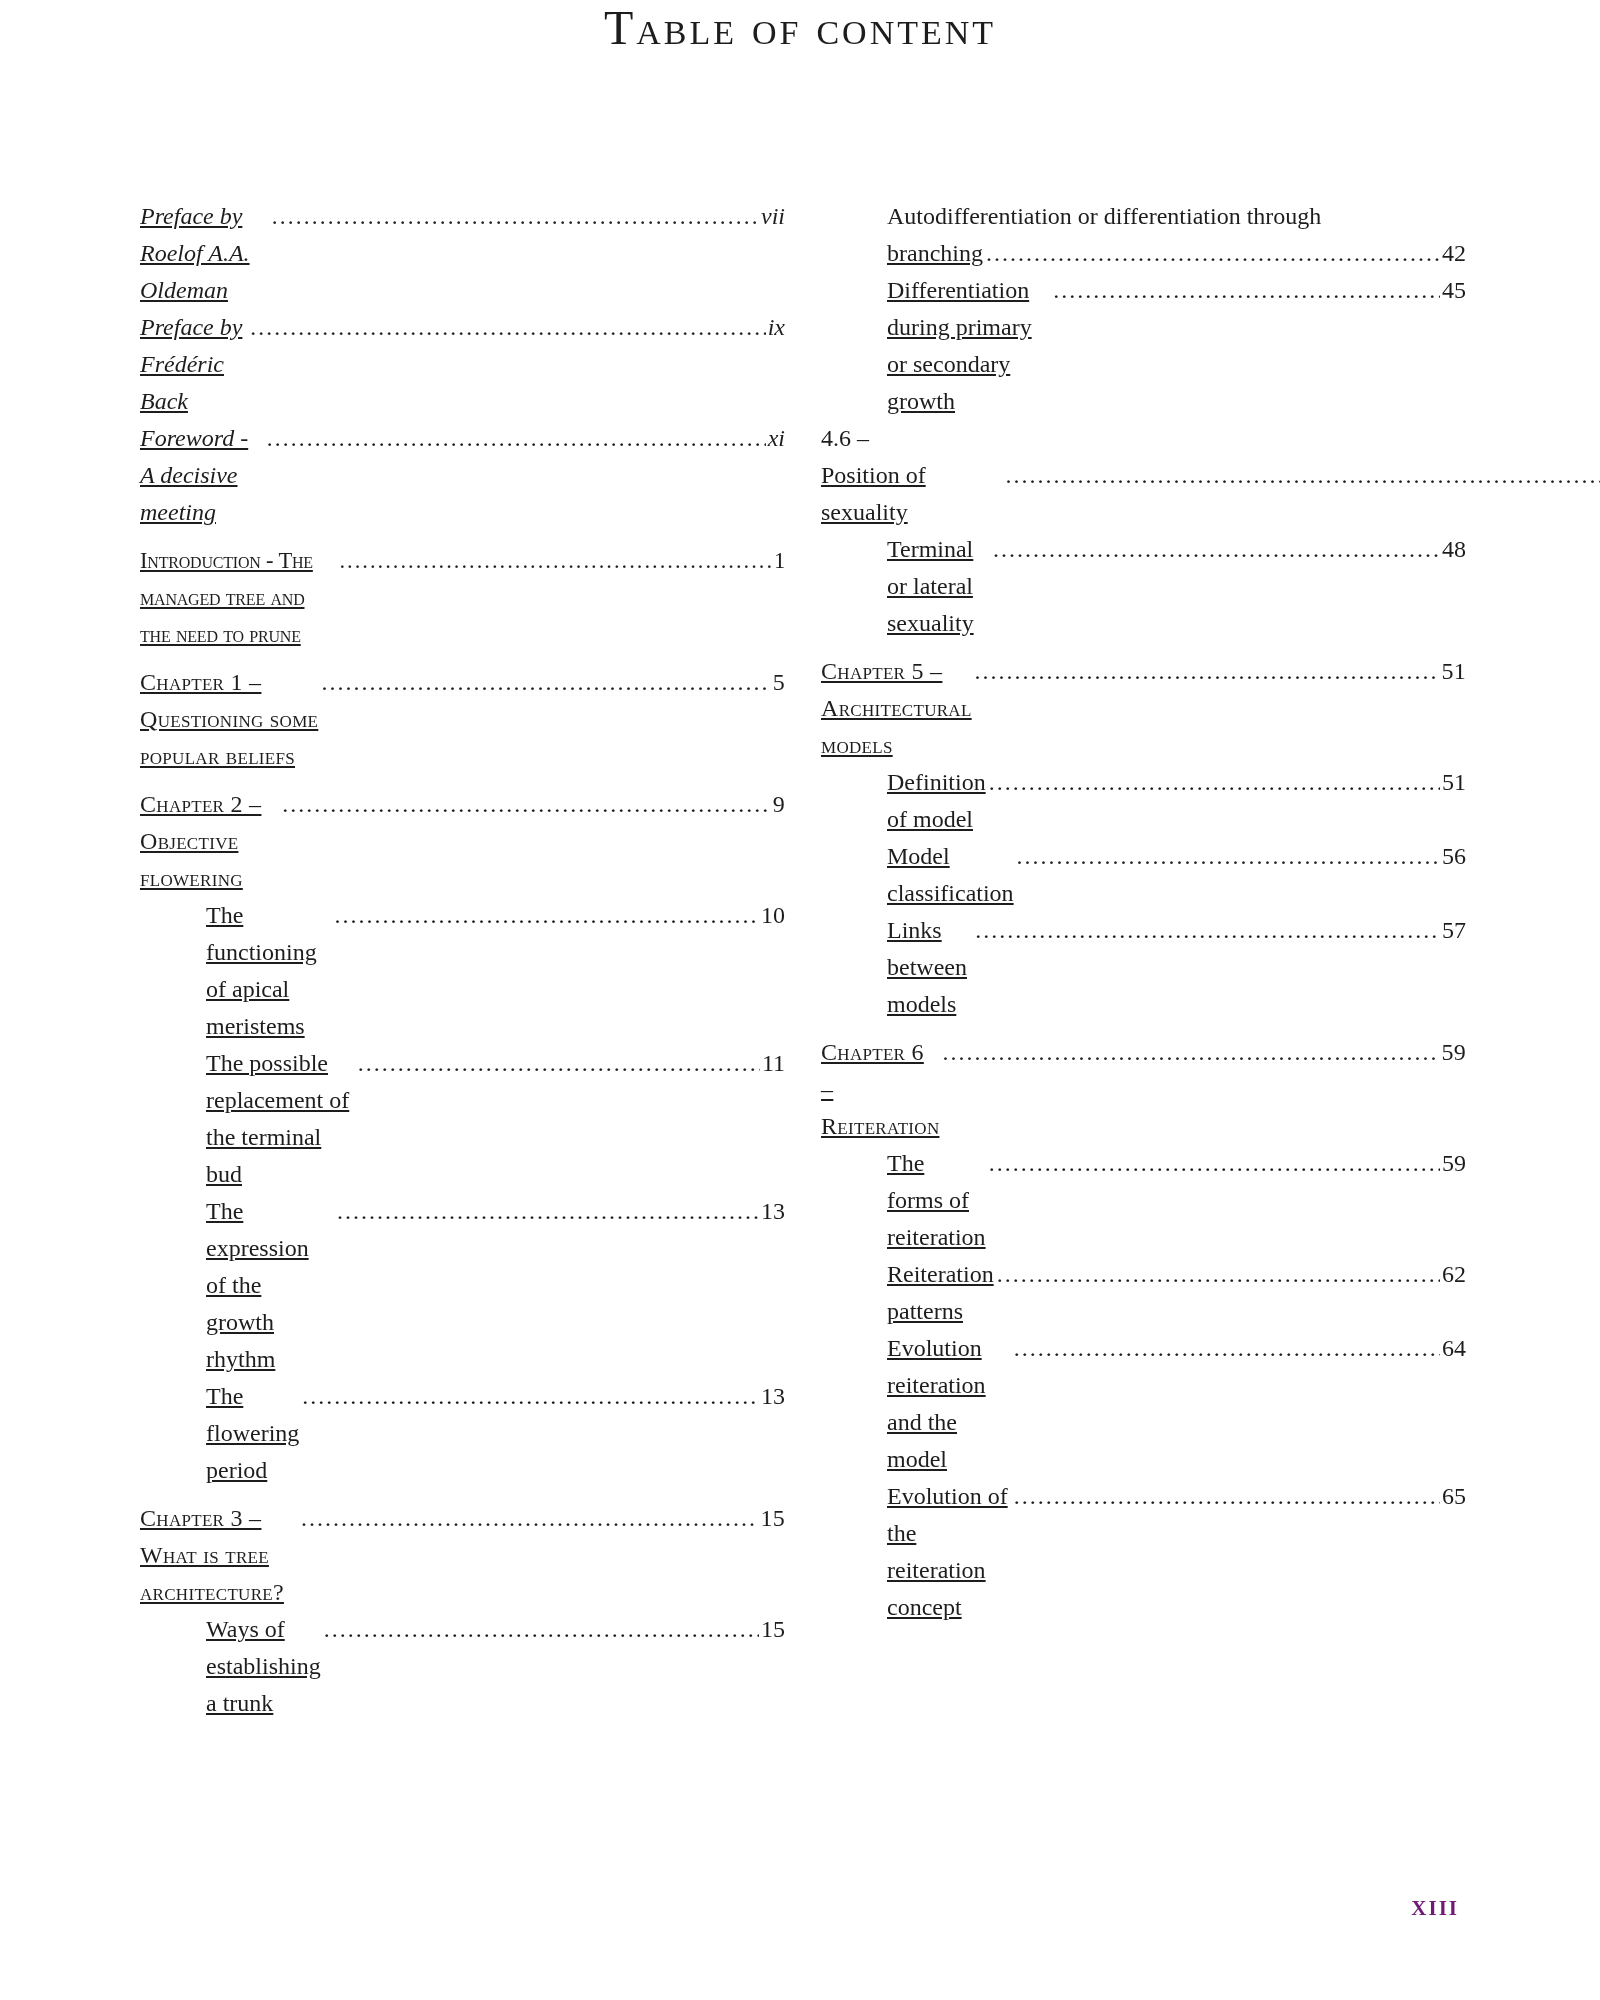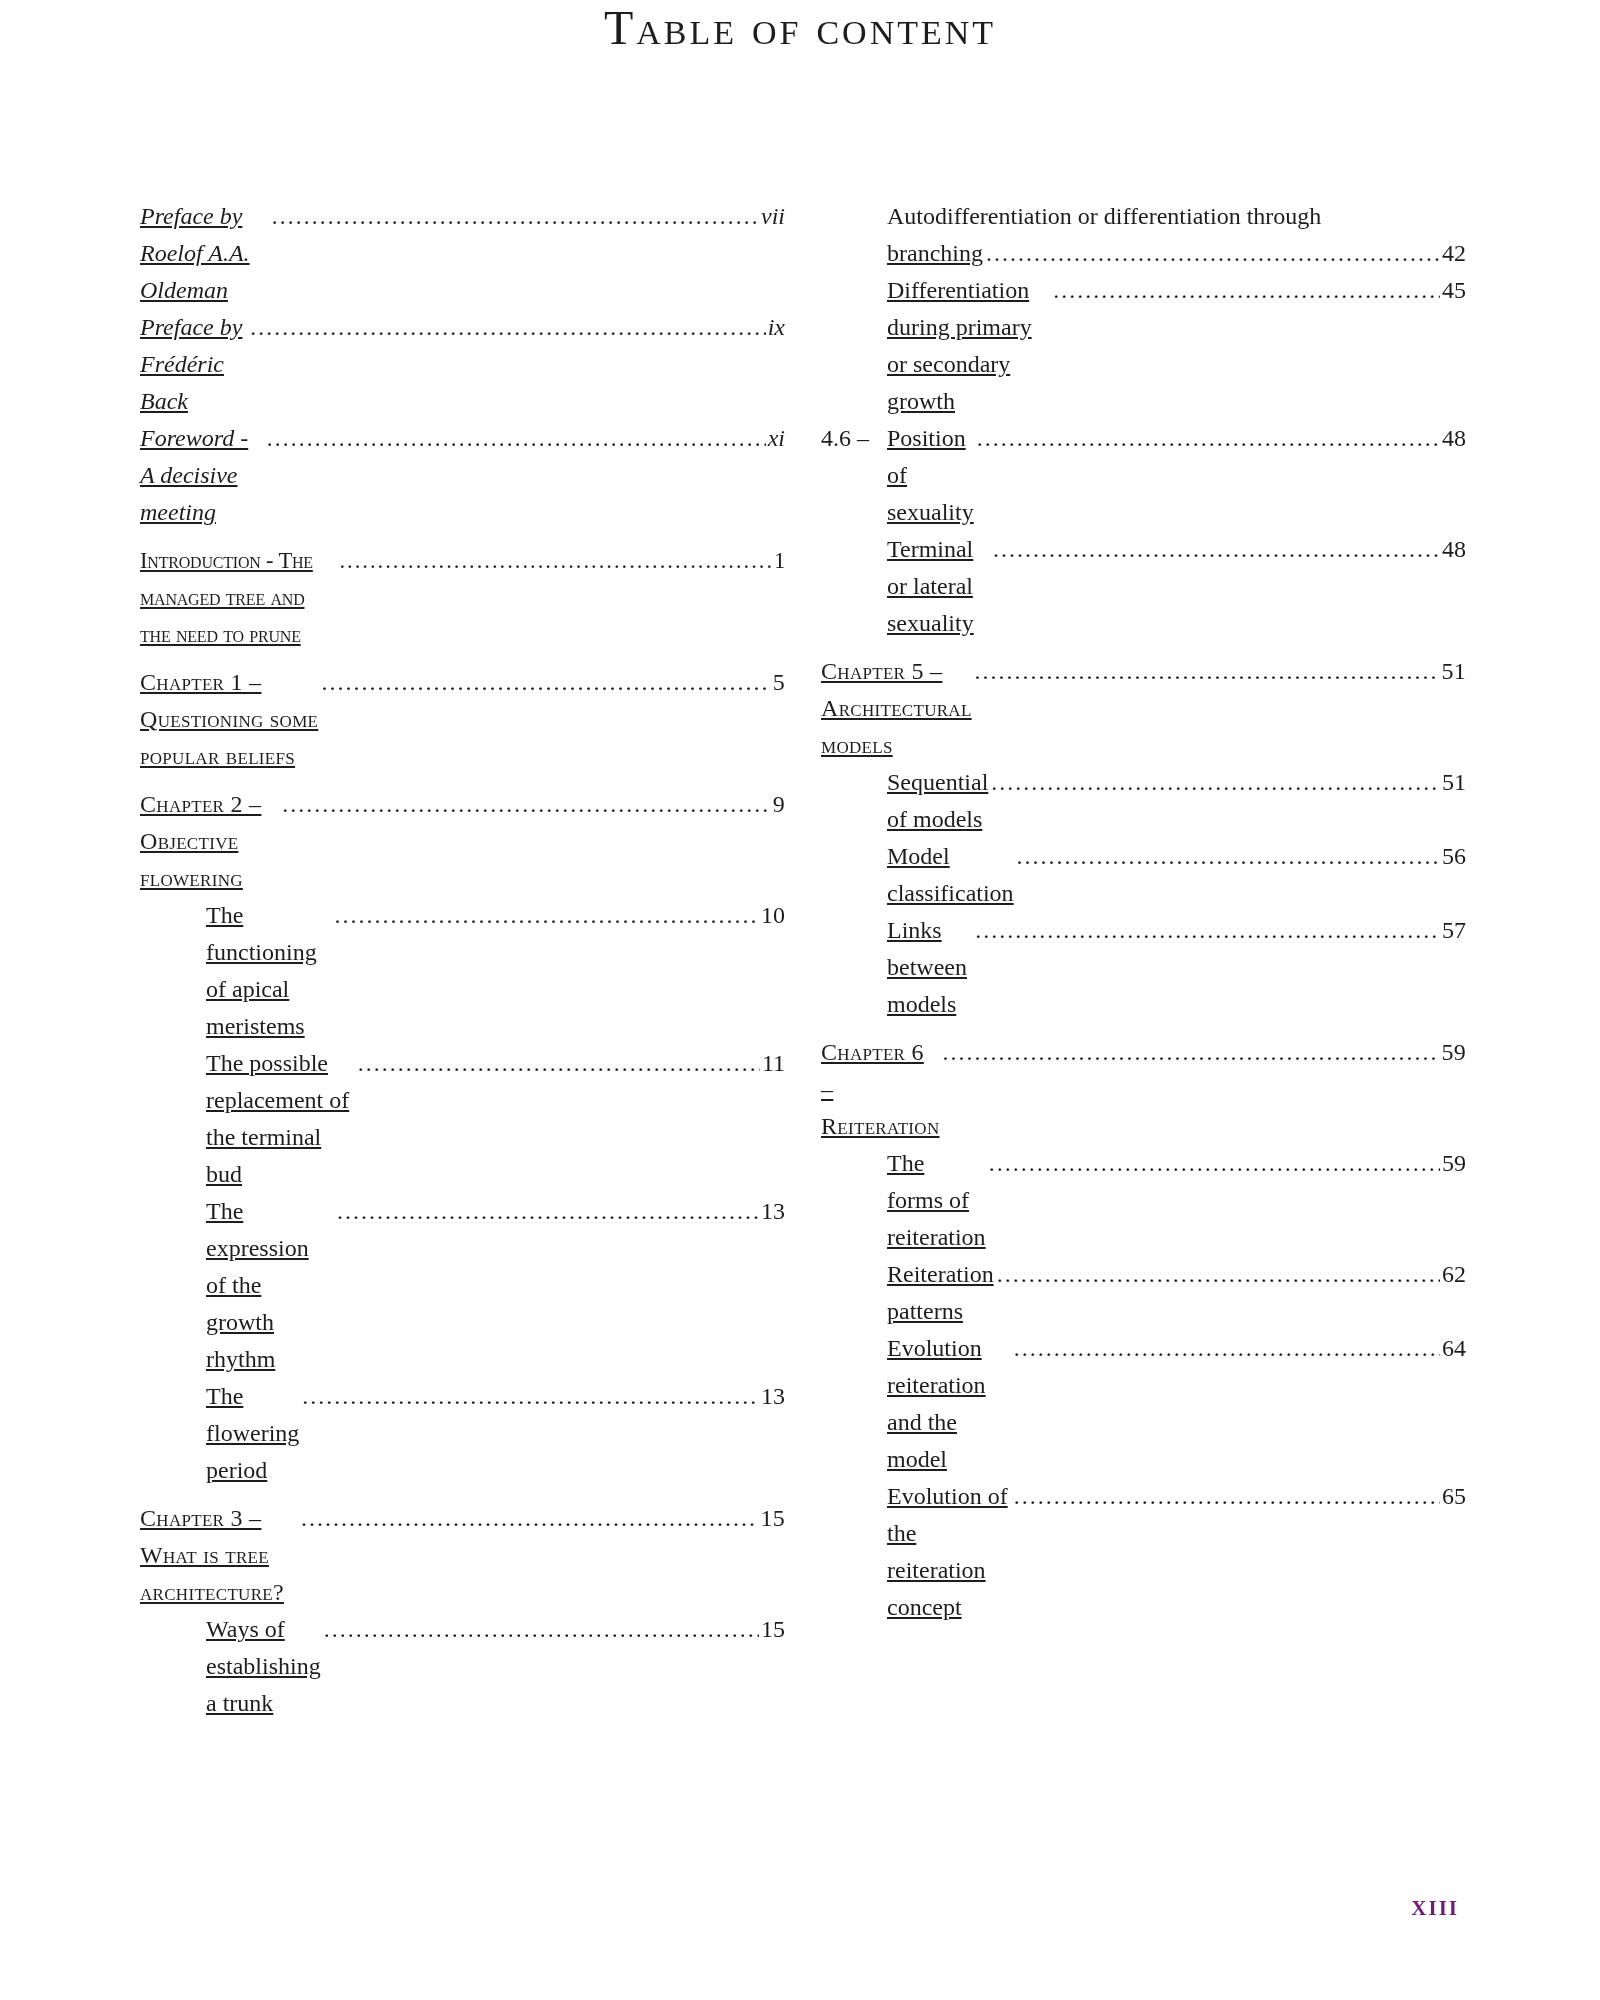--- a/index.html
+++ b/index.html
@@ -24,21 +24,21 @@
   .columns {
     display: flex;
     gap: 36px;
     padding: 0 134px 0 140px;
     margin-top: 142px;
   }
   .col { flex: 1 1 0; min-width: 0; }
 
   .entry { font-size: 24px; line-height: 37px; }
   .entry .line.flex { display: flex; align-items: baseline; }
-  .entry.has-num { display: flex; align-items: baseline; }
+  .entry.has-num { display: flex; align-items: baseline; flex-direction: column; }
   .entry.has-num .num { flex: none; width: 66px; }
   .entry.has-num .body { flex: 1 1 auto; min-width: 0; }
   .entry.section .body { margin-left: 66px; }
 
   .entry.chapter, .entry.intro { font-variant: small-caps; margin-top: 11px; letter-spacing: 0.3px; }
   .entry.intro { font-size: 22.5px; letter-spacing: -0.2px; }
   .entry.preface { font-style: italic; }
 
   .lbl { flex: 0 1 auto; text-decoration: underline; }
   .dots {
@@ -224,21 +224,21 @@
             <div class="line flex">
               <span class="lbl">Chapter 5 – Architectural models</span>
               <span class="dots"></span>
               <span class="pg">51</span>
             </div>
           </div>
         </div>
         <div class="entry section">
           <div class="body">
             <div class="line flex">
-              <span class="lbl">Sequential of models</span>
+              <span class="lbl">Definition of model</span>
               <span class="dots"></span>
               <span class="pg">51</span>
             </div>
           </div>
         </div>
         <div class="entry section">
           <div class="body">
             <div class="line flex">
               <span class="lbl">Model classification</span>
               <span class="dots"></span>

